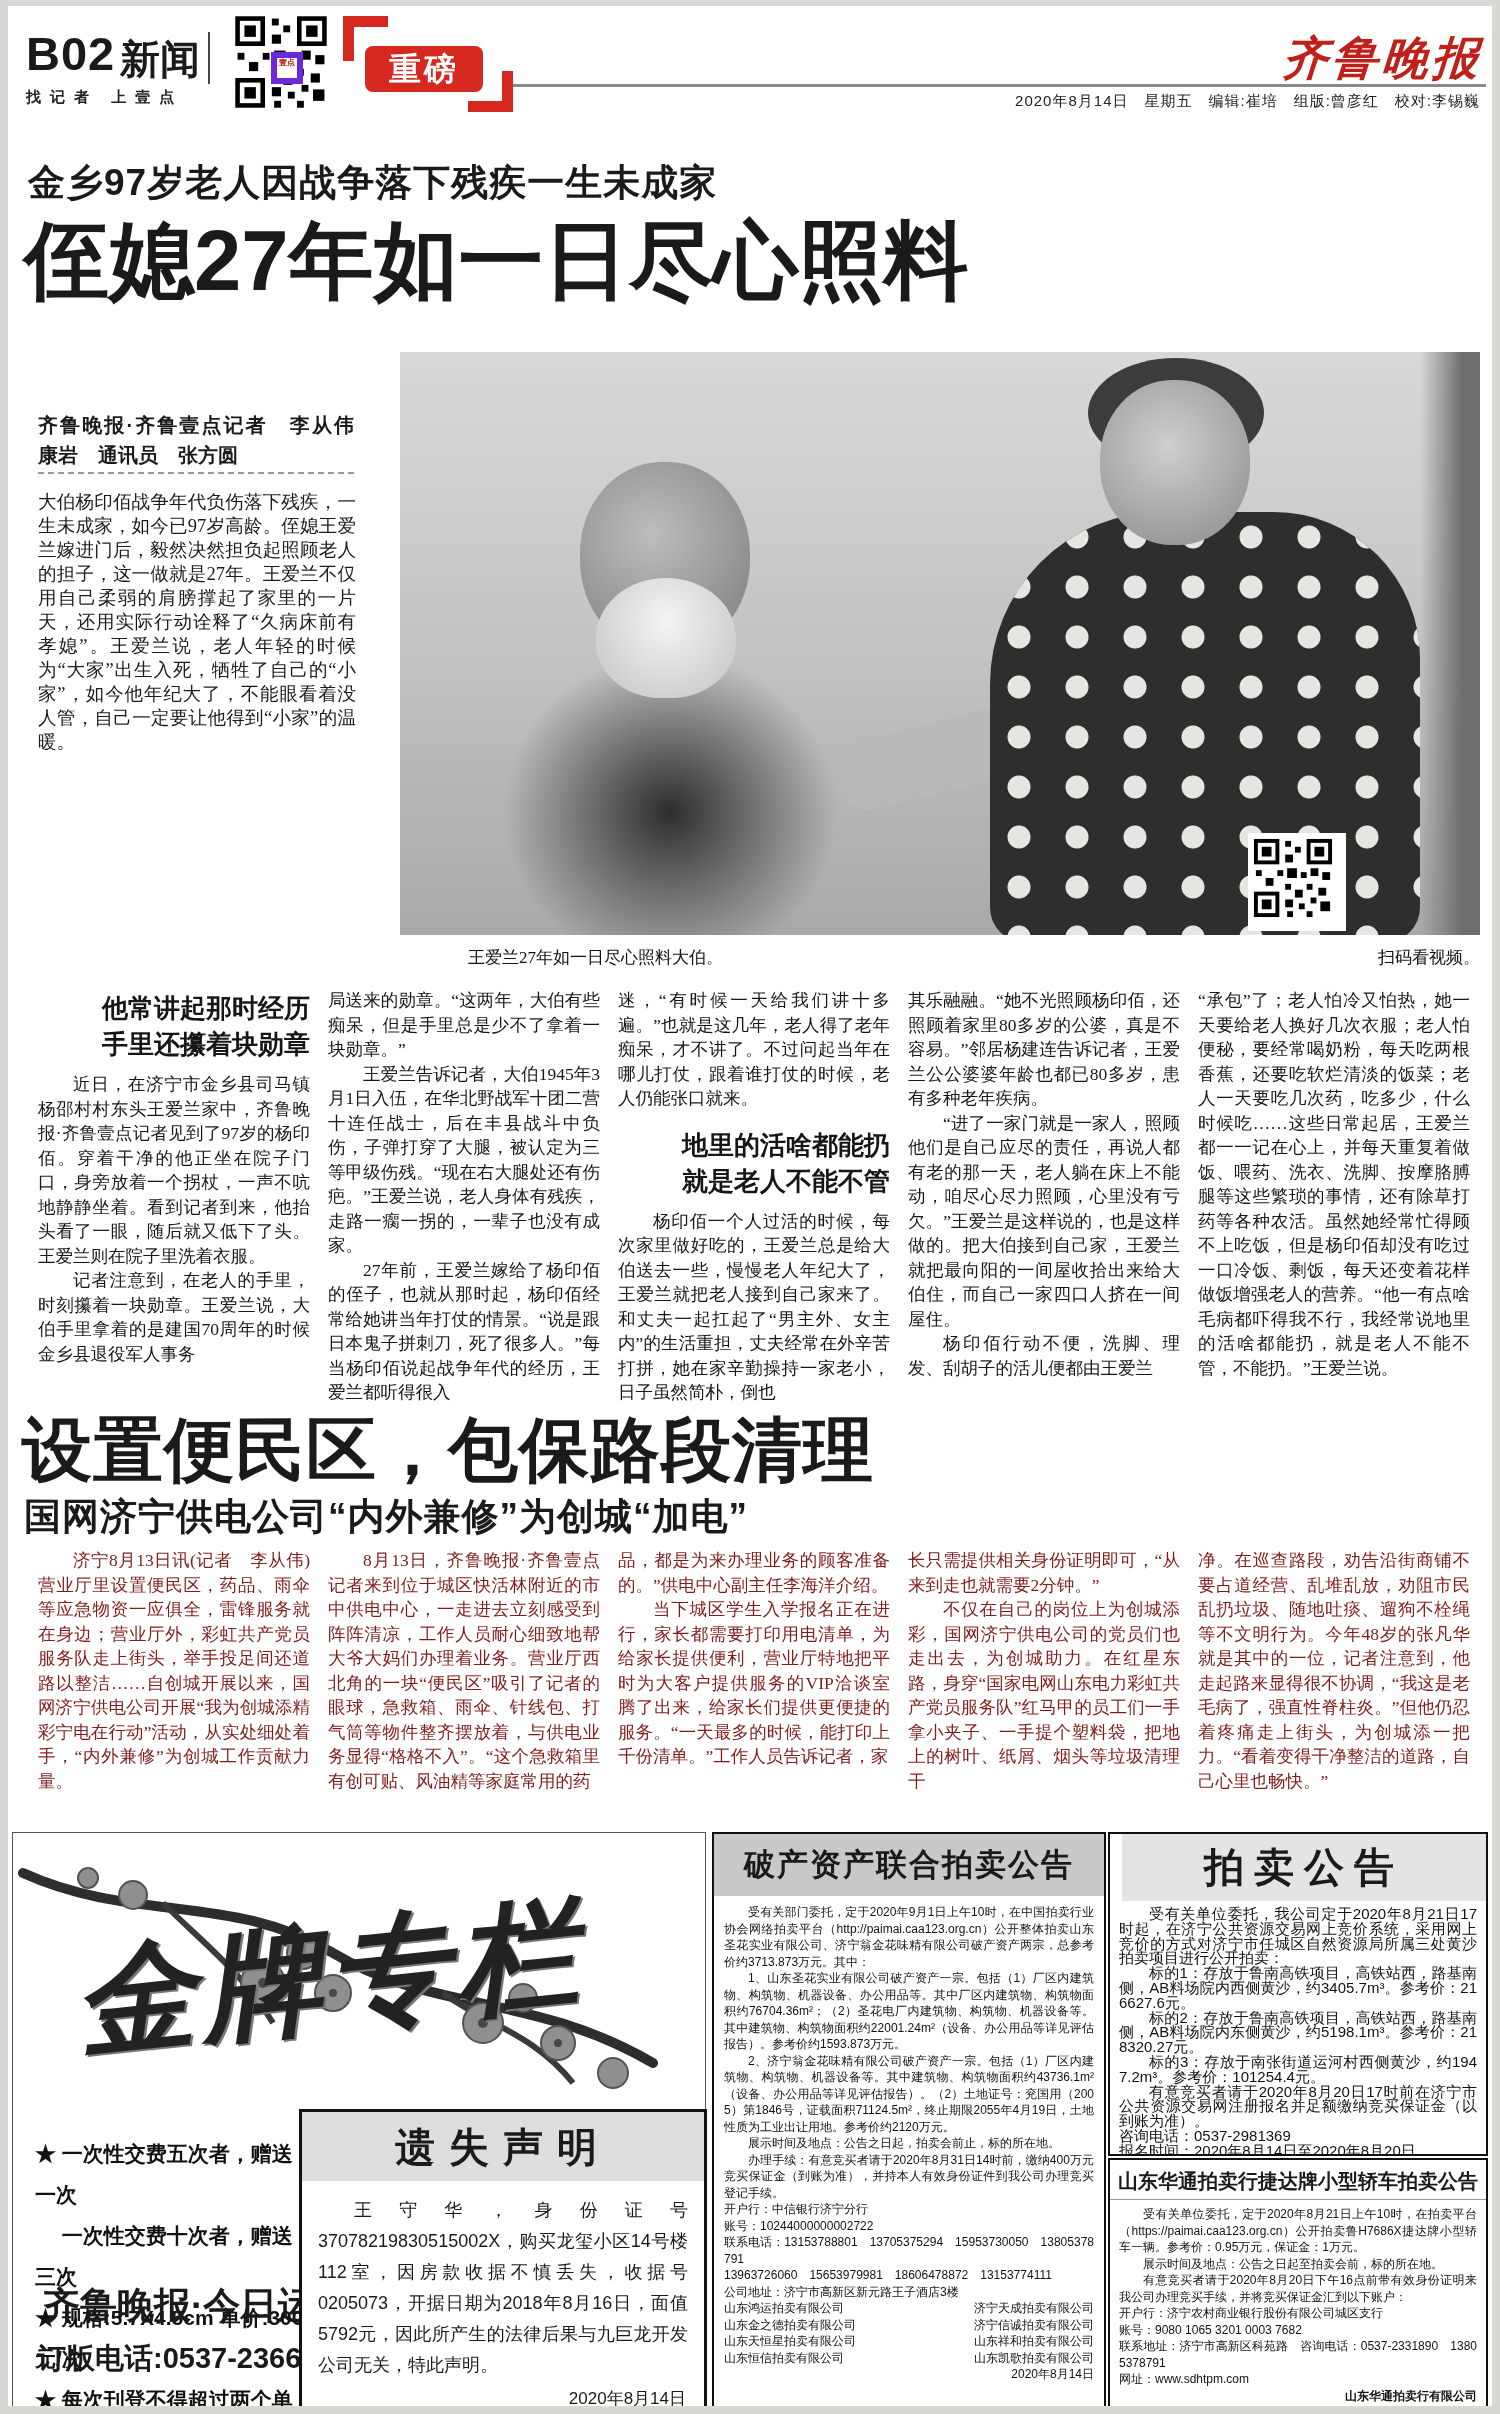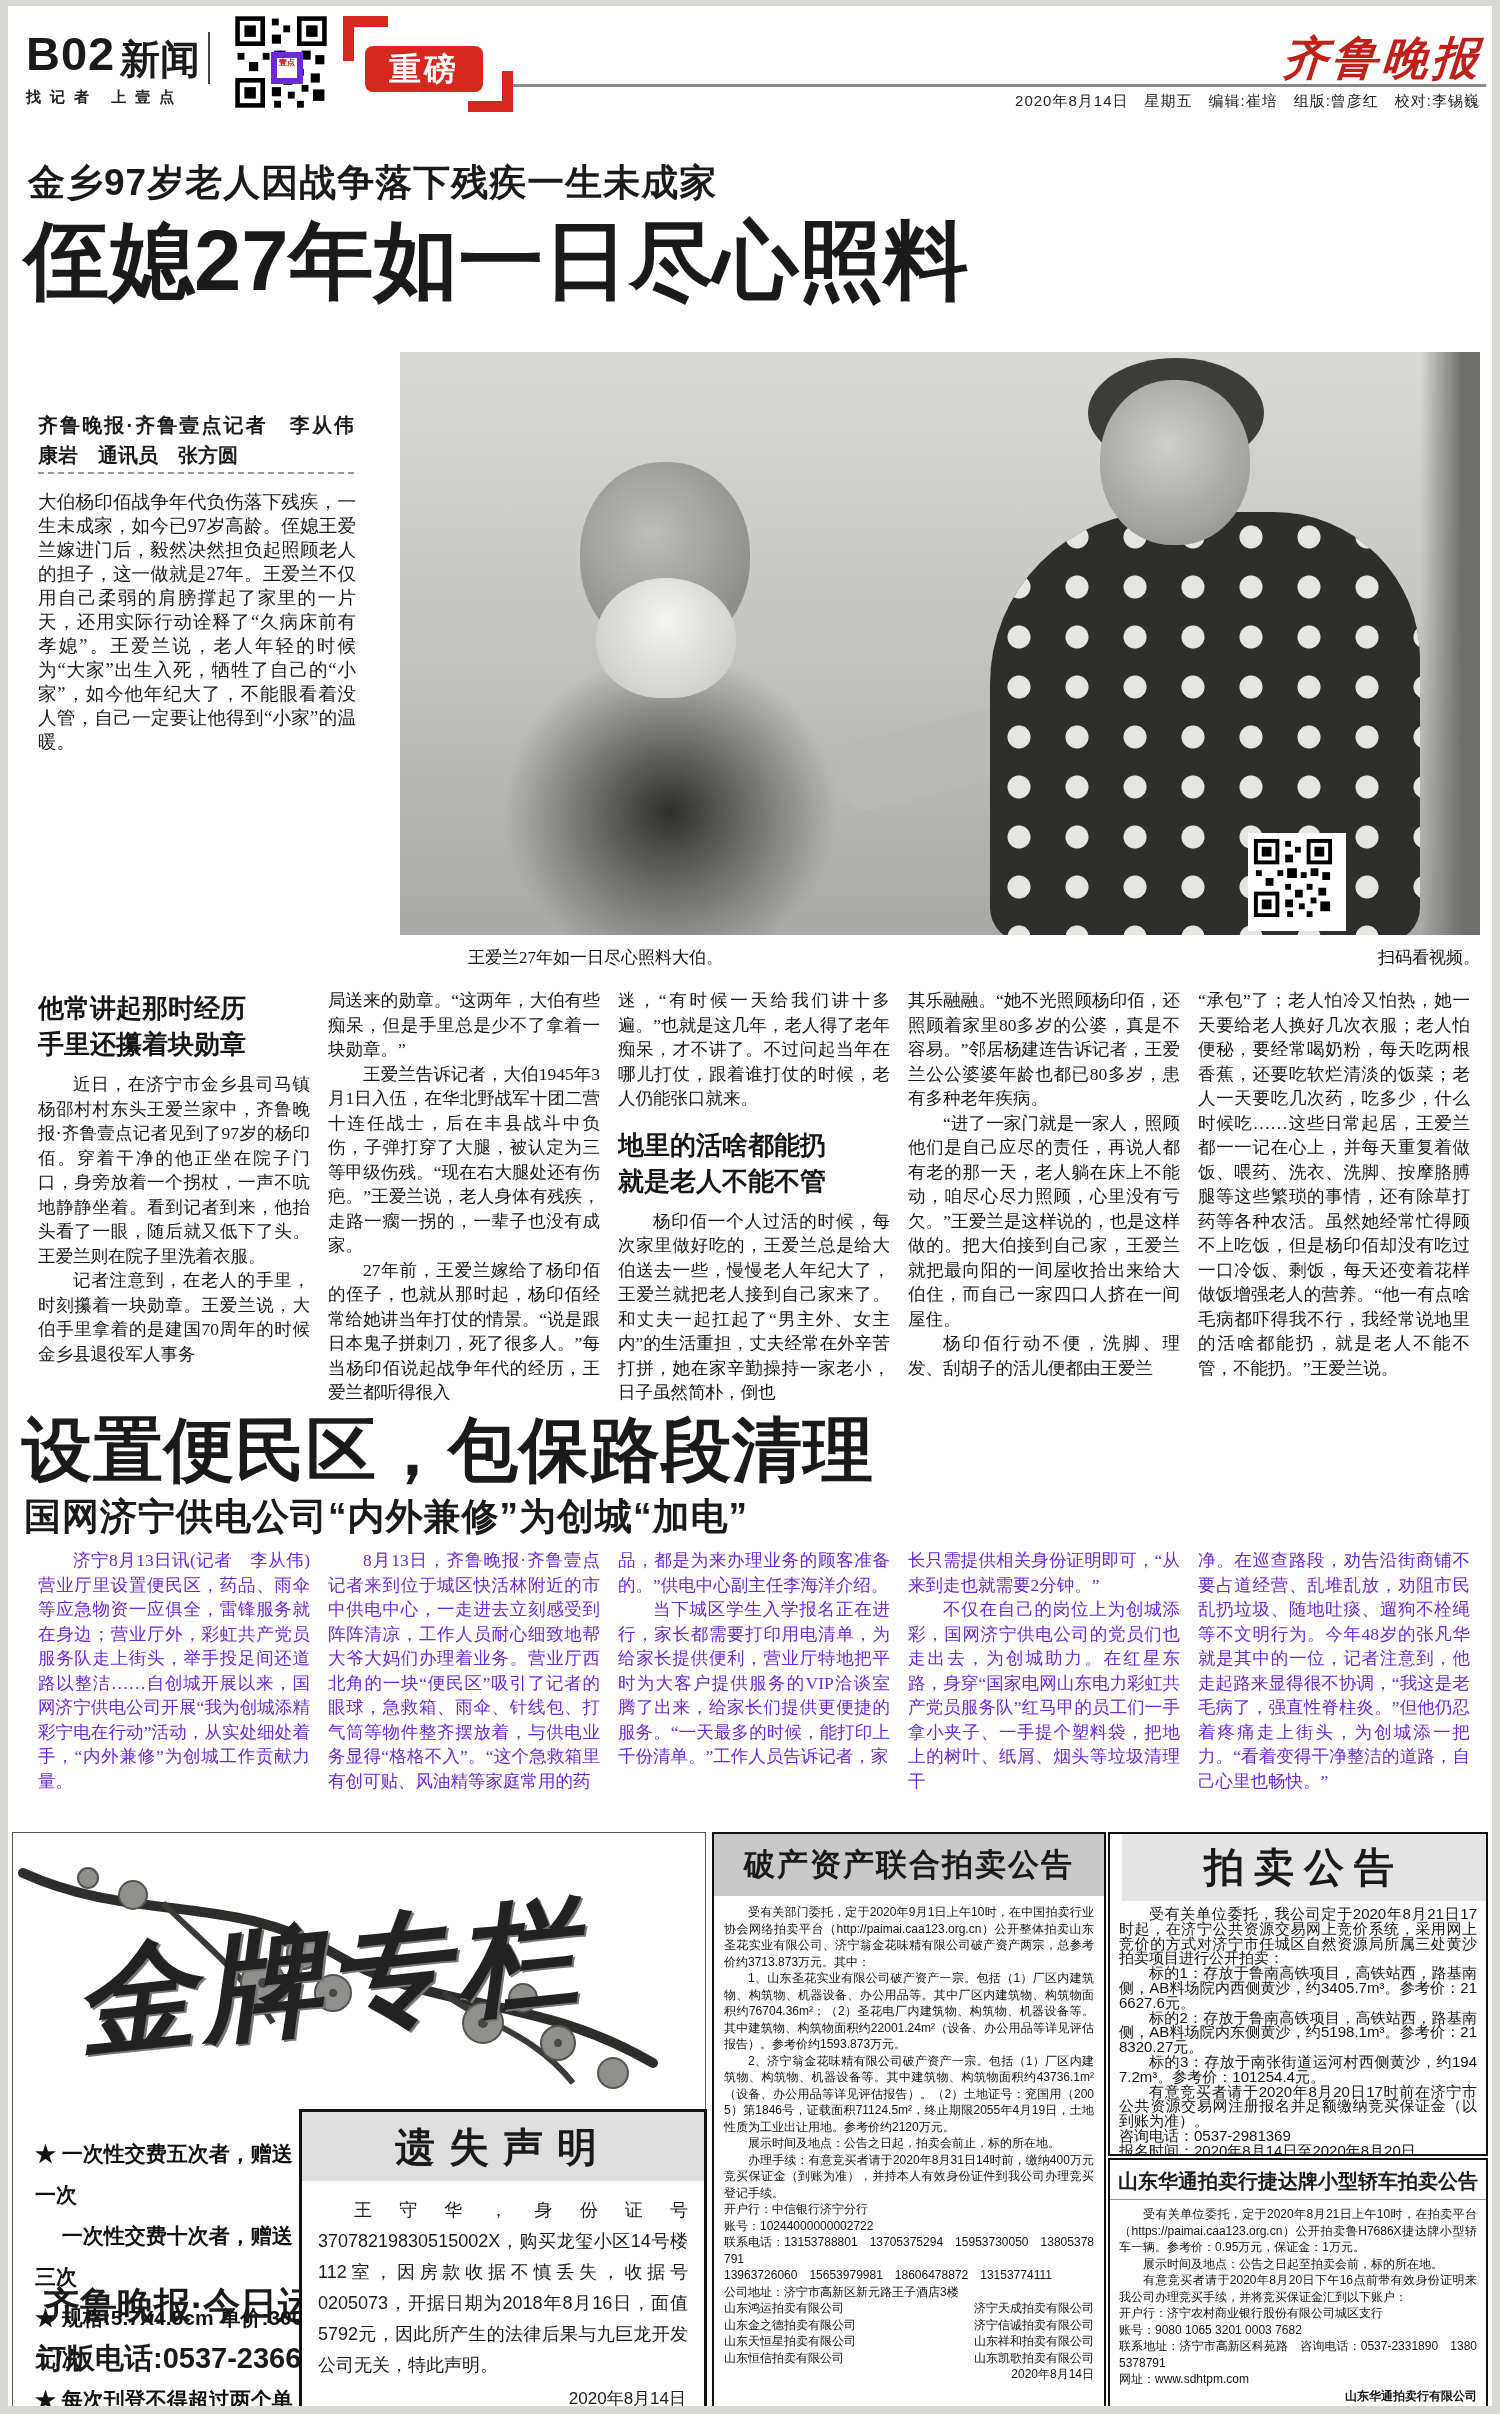--- a/index.html
+++ b/index.html
@@ -51,30 +51,30 @@
   .ph-arm{position:absolute;left:430px;top:360px;width:300px;height:70px;border-radius:40px;background:#b9b9b7;transform:rotate(-14deg);}
   .qr-photo{position:absolute;right:134px;bottom:4px;width:90px;height:90px;background:#fff;padding:4px;}
   .caption-row{left:392px;top:940px;width:1080px;display:flex;justify-content:space-between;
       font-family:"Liberation Serif",serif;font-size:17px;color:#111;}
   .caption-row .cl{padding-left:68px;}
 
   
   .col{position:absolute;width:272px;top:982px;height:424px;overflow:hidden;
        font-family:"Liberation Serif",serif;font-size:17.5px;line-height:24.5px;text-align:justify;color:#161616;}
   .c1{left:30px;} .c2{left:320px;} .c3{left:610px;} .c4{left:900px;} .c5{left:1190px;}
-  .colhead{font-family:"Liberation Sans",sans-serif;font-size:26px;font-weight:bold;line-height:36px;text-align:left;margin:2px 0 10px 0;}
+  .colhead{font-family:"Liberation Sans",sans-serif;font-size:26px;font-weight:bold;line-height:36px;text-align:right;margin:2px 0 10px 0;}
   .colhead.mid{margin-top:16px;}
   p.p{margin:0;text-indent:2em;}
   p.pc{margin:0;text-indent:0;}
 
   
   .headline2{left:14px;top:1398px;font-size:70px;font-weight:bold;white-space:nowrap;letter-spacing:1px;}
   .subhead2{left:16px;top:1486px;font-size:37px;font-weight:bold;letter-spacing:1px;}
   .col2x{position:absolute;width:272px;top:1542px;height:268px;overflow:hidden;
-       font-family:"Liberation Serif",serif;font-size:17.5px;line-height:24.5px;text-align:justify;color:#6d28d9;}
+       font-family:"Liberation Serif",serif;font-size:17.5px;line-height:24.5px;text-align:justify;color:#7f1d1d;}
 
   
   .goldbox{left:4px;top:1826px;width:692px;height:574px;border:1px solid #555;background:#fff;}
   .plum{position:absolute;left:0;top:0;width:692px;height:300px;}
   .calli{position:absolute;left:60px;top:60px;width:600px;font-family:"Liberation Serif",serif;
      font-weight:bold;font-style:italic;font-size:120px;color:#222;transform:rotate(-6deg);letter-spacing:8px;
      text-shadow:2px 2px 0 #777;}
   .gold-bullets{position:absolute;left:22px;top:300px;width:270px;font-size:21px;font-weight:bold;line-height:41px;color:#111;}
   .gold-brand{position:absolute;left:30px;top:448px;width:280px;font-size:37px;font-weight:bold;white-space:nowrap;}
   .gold-phone{position:absolute;left:24px;top:506px;width:300px;font-size:29px;font-weight:bold;white-space:nowrap;}

